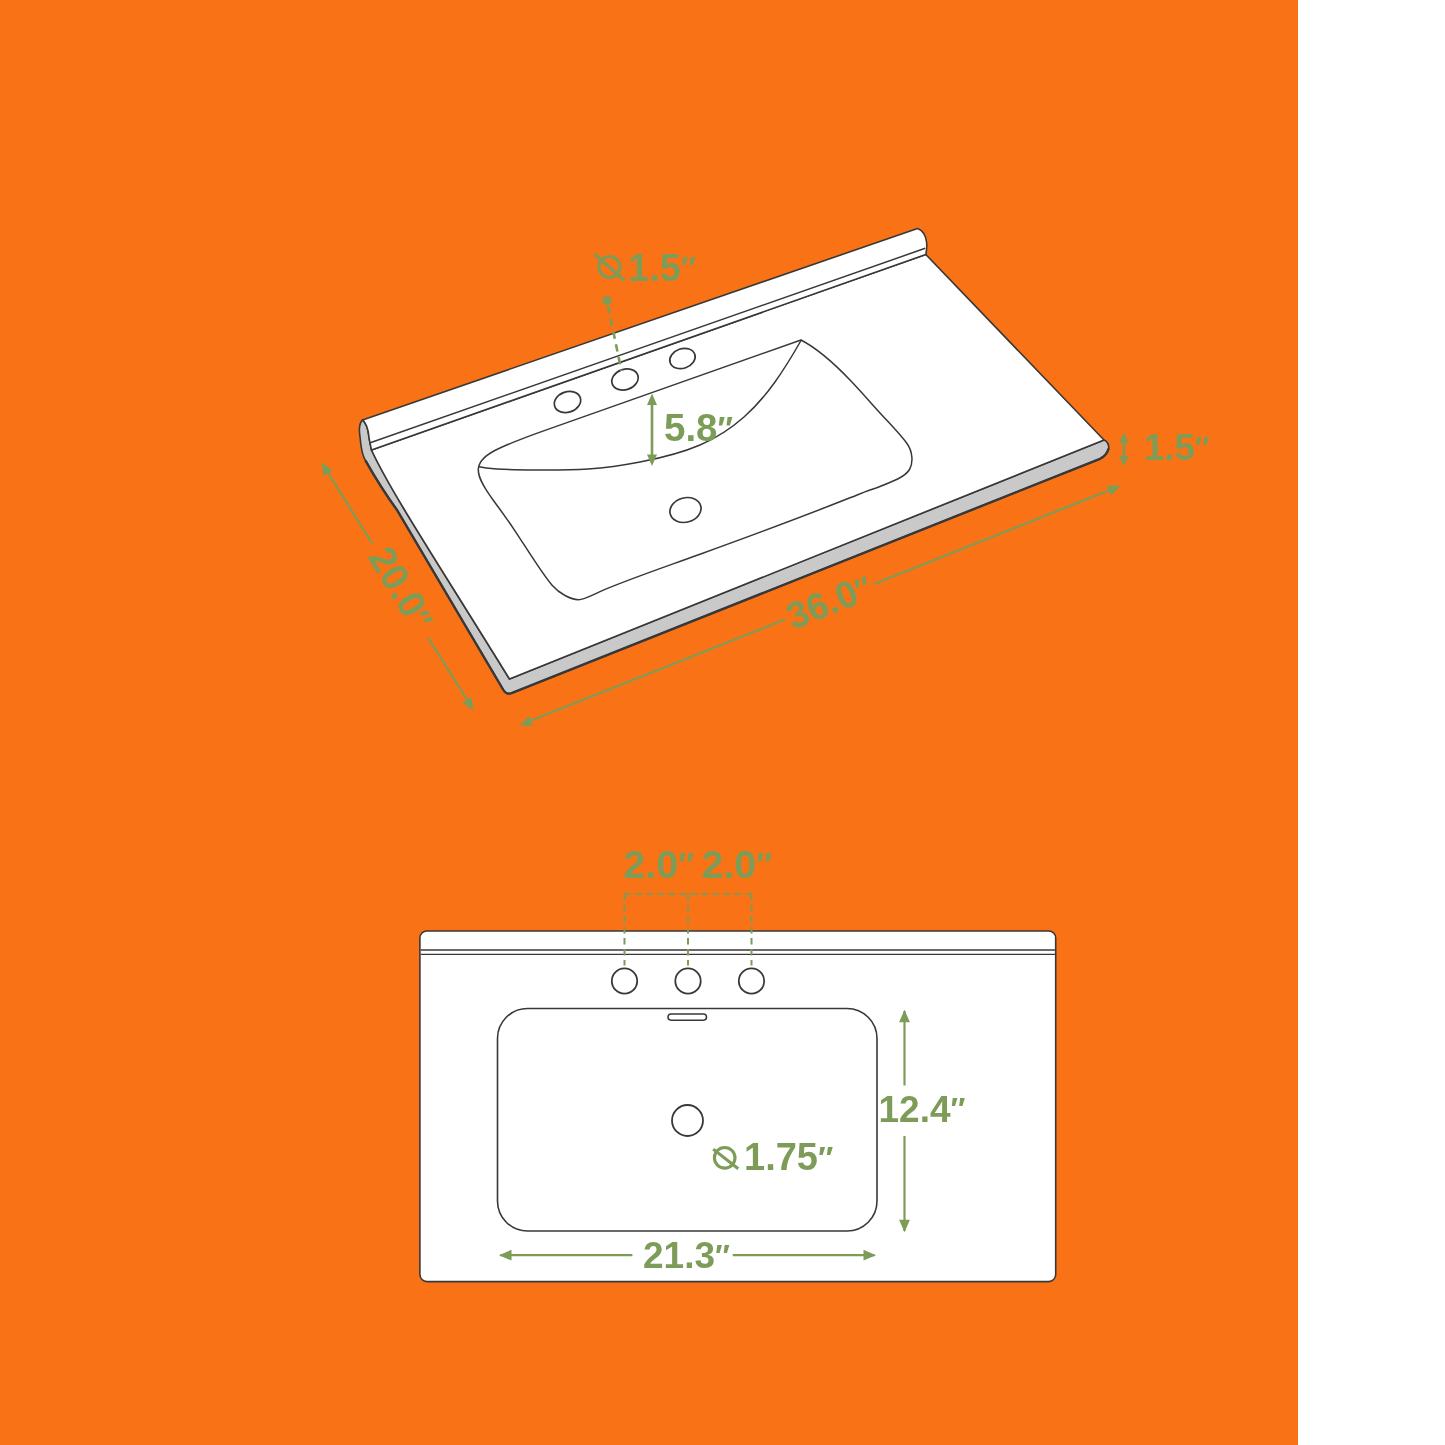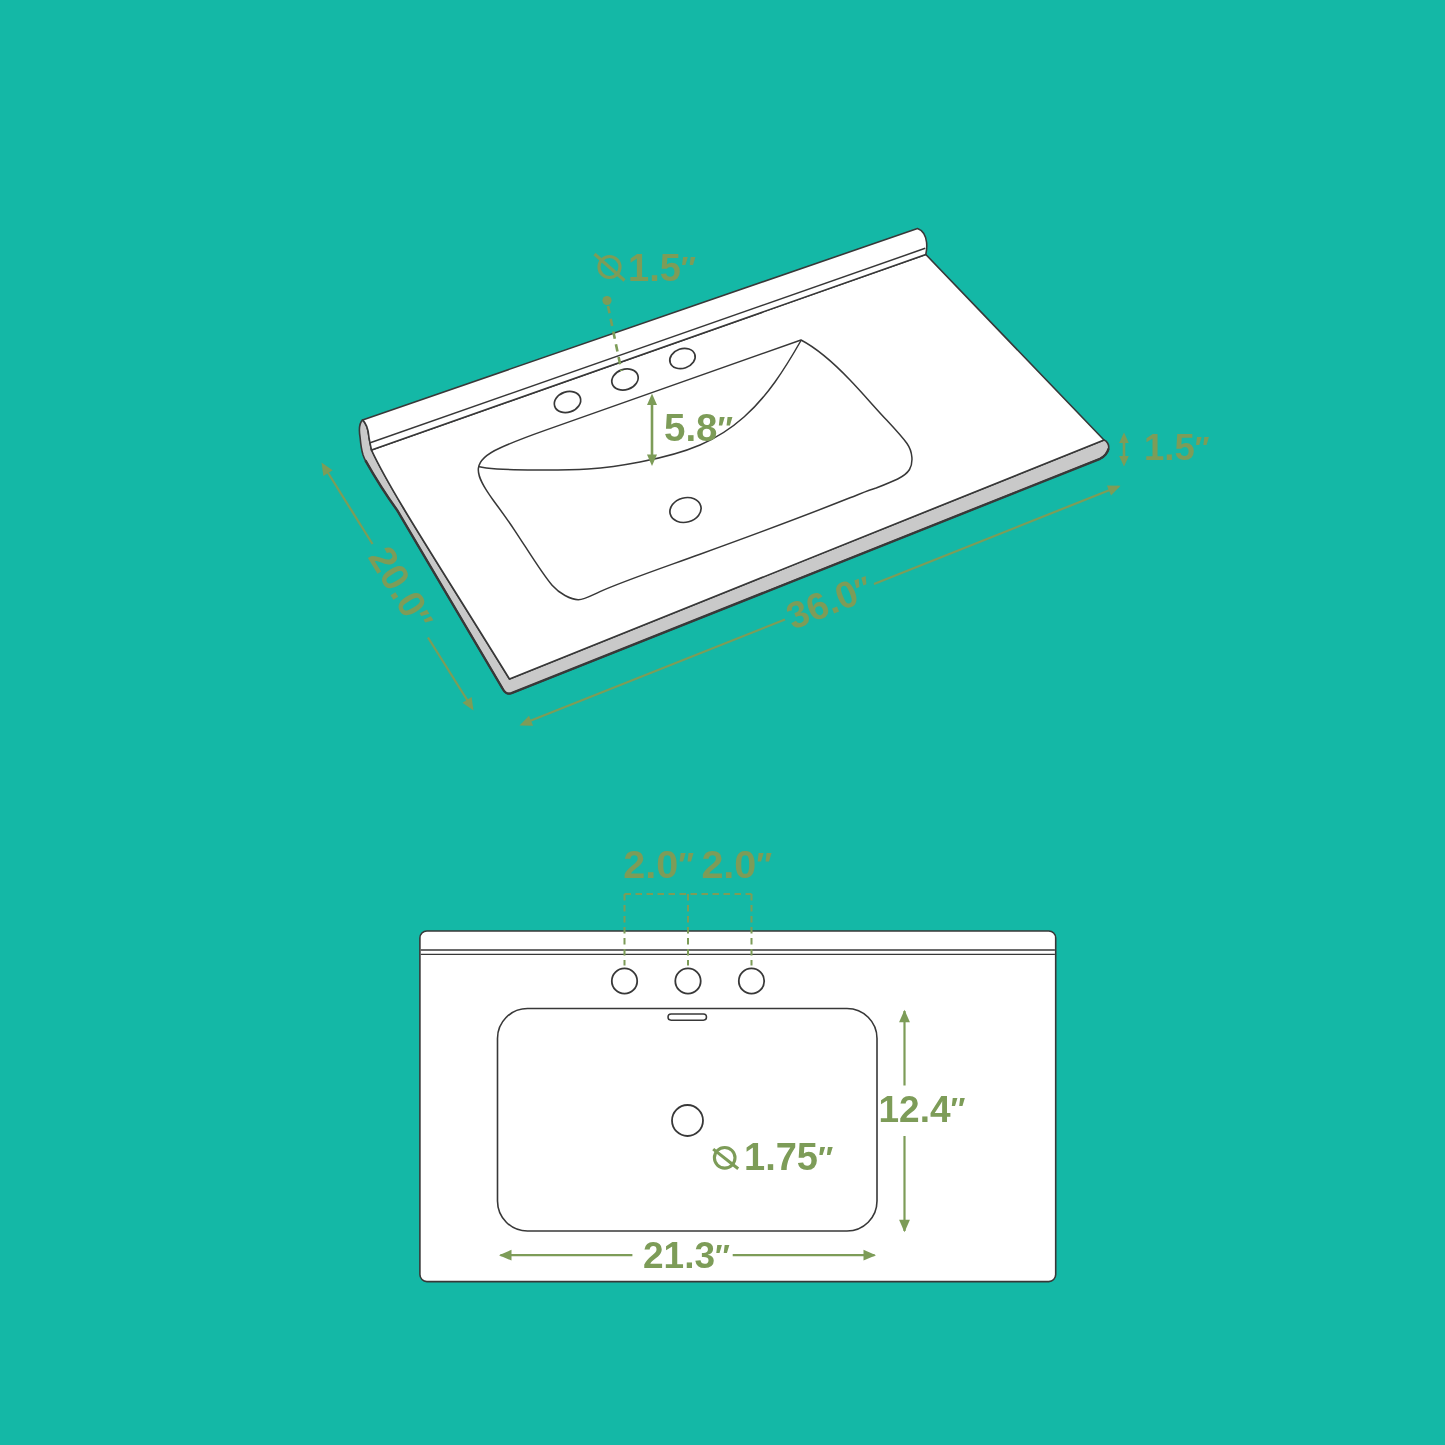--- a/index.html
+++ b/index.html
@@ -1,16 +1,16 @@
 <!DOCTYPE html>
 <html><head>
 <meta charset="utf-8">
 <style>
 html,body{margin:0;padding:0;background:#ffffff;}
-.page{width:1445px;height:1445px;position:relative;background:#14b8a6;overflow:hidden;}
+.page{width:1298px;height:1445px;position:relative;background:#f97316;overflow:hidden;}
 text{font-family:"Liberation Sans",sans-serif;font-weight:bold;fill:#7d9c58;}
 </style>
 </head>
 <body>
 <div class="page">
 <svg width="1445" height="1445" viewBox="0 0 1445 1445" xmlns="http://www.w3.org/2000/svg">
 <defs>
 </defs>
 
 <path d="M 362.6,419.9

